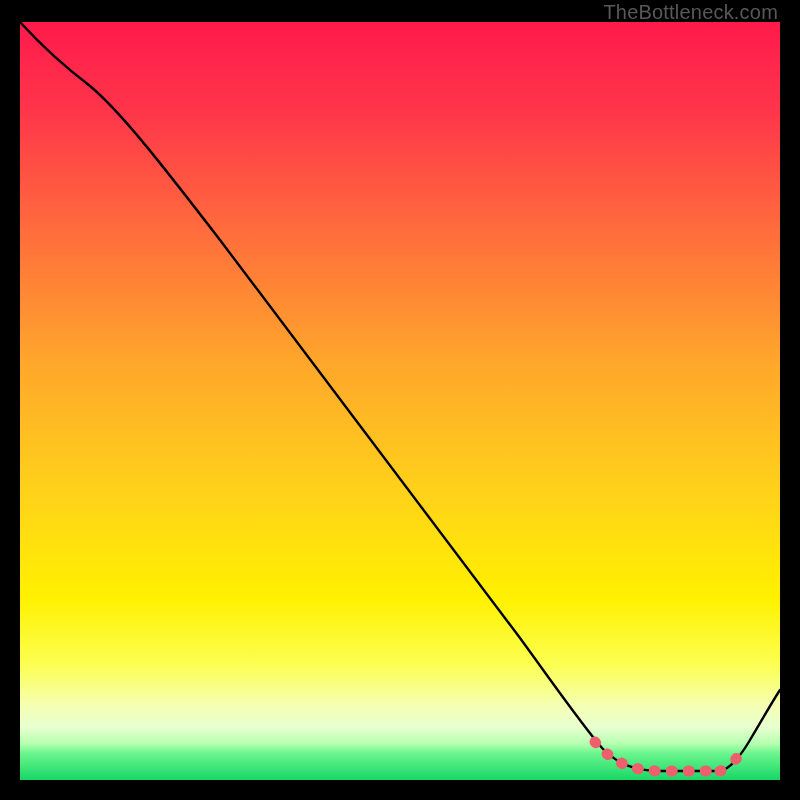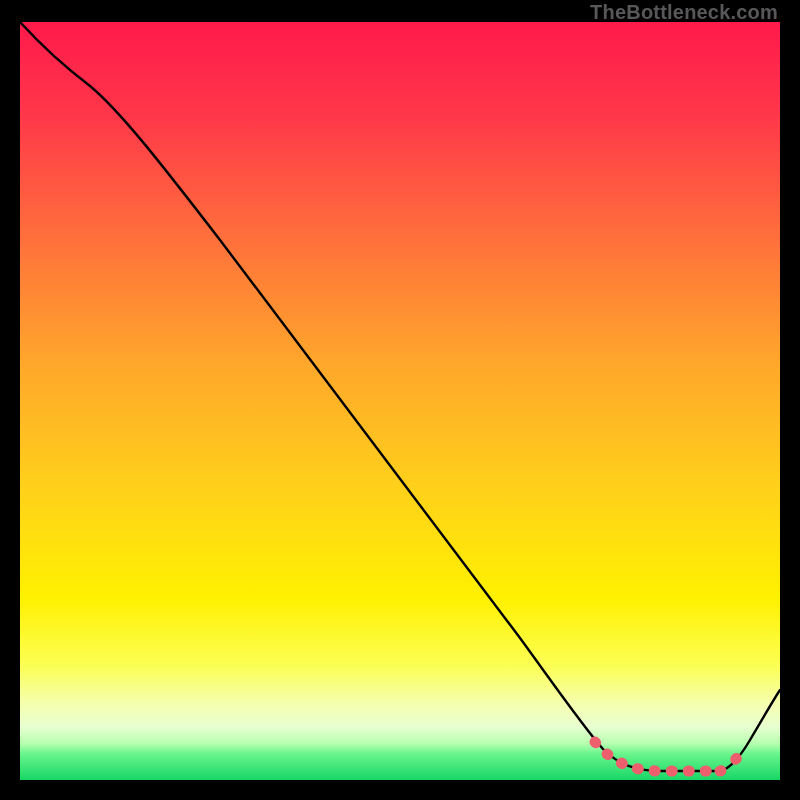--- a/index.html
+++ b/index.html
@@ -30,21 +30,21 @@
     left: 0;
     width: 760px;
     height: 758px;
   }
   .attribution {
     position: absolute;
     top: 2px;
     right: 22px;
     font-family: Arial, Helvetica, sans-serif;
     font-size: 20px;
-    font-weight: 700;
+    font-weight: 400;
     color: #58585a;
     line-height: 1;
     letter-spacing: 0.2px;
   }
 </style>
 </head>
 <body>
 
 <div class="stage">
 

